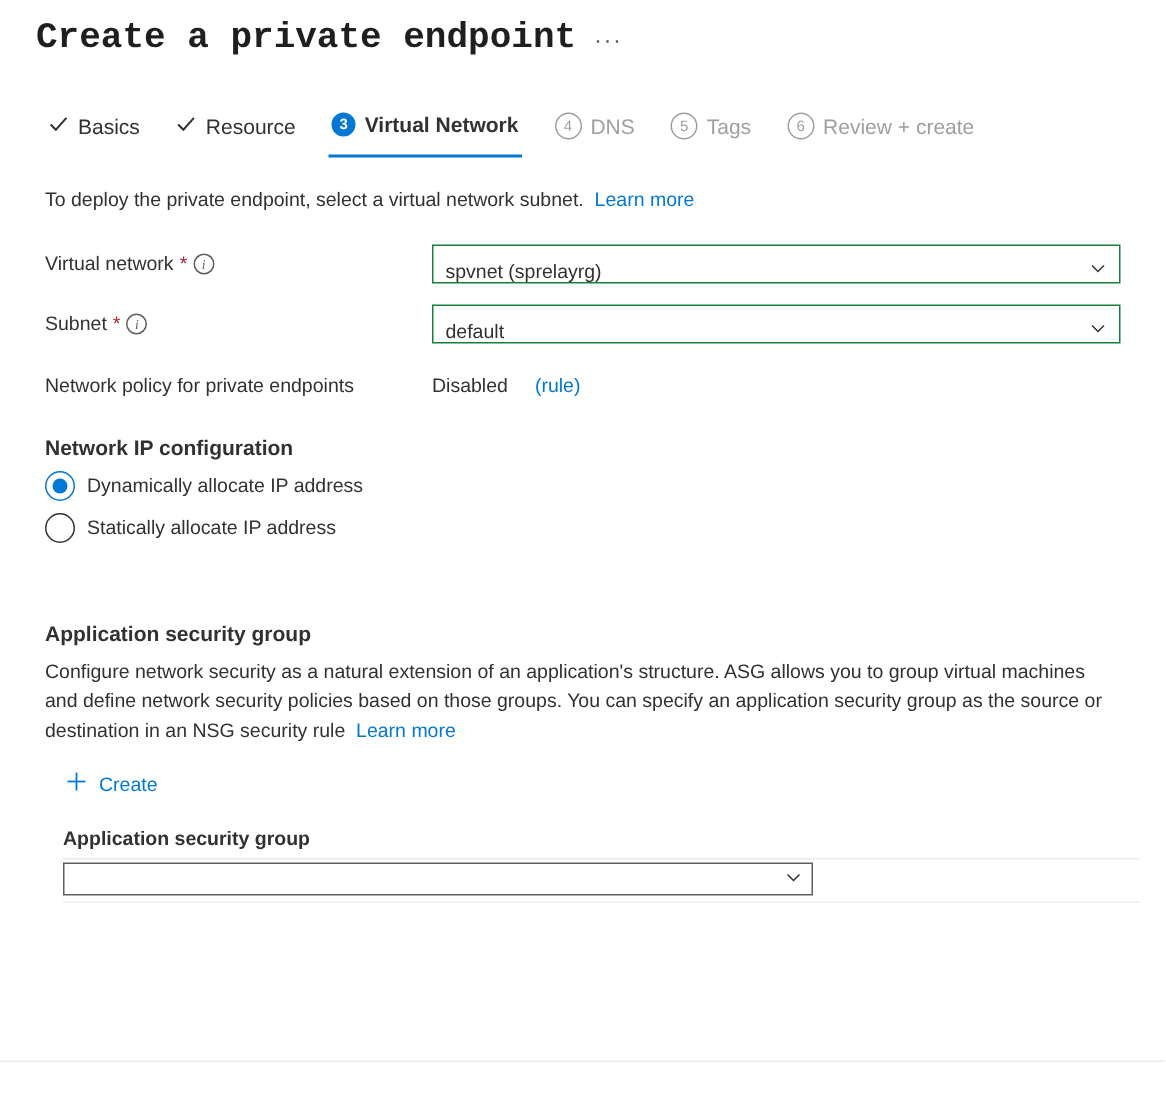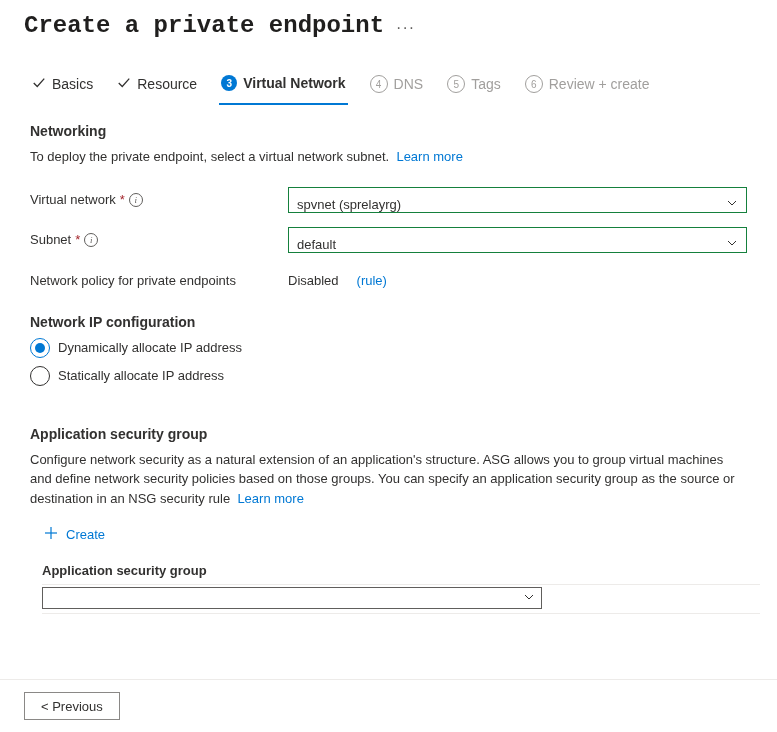--- a/index.html
+++ b/index.html
@@ -161,21 +161,21 @@
     justify-content: center;
   }
   .radio.checked { border-color: #0078d4; }
   .radio.checked::after {
     content: "";
     width: 10px; height: 10px;
     border-radius: 50%;
     background: #0078d4;
   }
 
-  .asg-section { margin-top: 40px; }
+  .asg-section { margin-top: 52px; }
 
   .create-btn {
     display: inline-flex;
     align-items: center;
     gap: 8px;
     color: #0078d4;
     font-size: 13px;
     cursor: pointer;
     padding: 8px 2px;
     margin-top: 10px;
@@ -270,21 +270,20 @@
       <span class="step-num future">5</span>
       <span>Tags</span>
     </div>
     <div class="tab future">
       <span class="step-num future">6</span>
       <span>Review + create</span>
     </div>
   </div>
 
   <div class="section">
-    <div class="section-heading">Networking</div>
     <div class="section-desc">
       <span>To deploy the private endpoint, select a virtual network subnet.</span>
       &nbsp;<span class="link">Learn more</span>
     </div>
 
     <div class="field-row">
       <div class="field-label">
         <span>Virtual network</span>
         <span class="req">*</span>
         <span class="info-icon">i</span>
@@ -358,14 +357,13 @@
               </svg></span>
         </div>
       </div>
       <div class="asg-rule"></div>
     </div>
 
   </div>
 </div>
 
 <div class="footer">
-  <div class="btn">&lt;  Previous</div>
 </div>
 
 </body></html>

